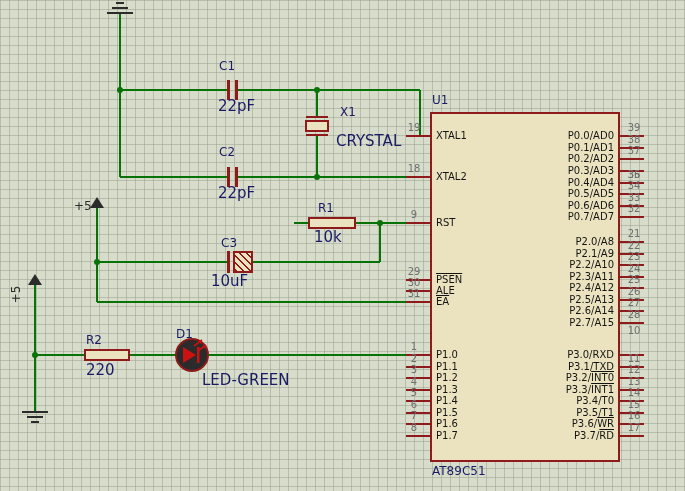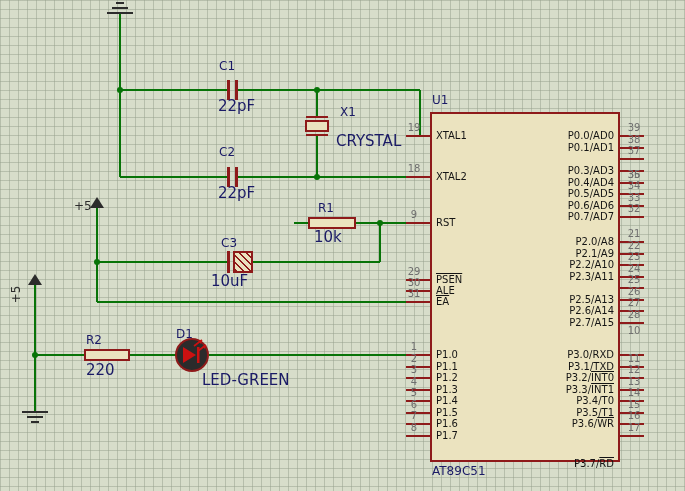--- a/index.html
+++ b/index.html
@@ -189,20 +189,21 @@
     <div class="pnum" style="left: 402px; top: 422px;">8</div>
     <div class="pname" style="left: 436px; top: 430px;">P1.7</div>
     <div class="stub" style="left: 620px; top: 135px; width: 24px;"></div>
     <div class="pnum" style="left: 622px; top: 122px;">39</div>
     <div class="pname" style="left: 474px; top: 130px; width: 140px; text-align: right;">P0.0/AD0</div>
     <div class="stub" style="left: 620px; top: 147px; width: 24px;"></div>
     <div class="pnum" style="left: 622px; top: 134px;">38</div>
     <div class="pname" style="left: 474px; top: 142px; width: 140px; text-align: right;">P0.1/AD1</div>
     <div class="stub" style="left: 620px; top: 158px; width: 24px;"></div>
     <div class="pnum" style="left: 622px; top: 145px;">37</div>
+    <div class="pname" style="left: 474px; top: 153px; width: 140px; text-align: right;">P0.2/AD2</div>
     <div class="stub" style="left: 620px; top: 170px; width: 24px;"></div>
     <div class="pnum" style="left: 622px; top: 157px; margin-top: 12px;">36</div>
     <div class="pname" style="left: 474px; top: 165px; width: 140px; text-align: right;">P0.3/AD3</div>
     <div class="stub" style="left: 620px; top: 182px; width: 24px;"></div>
     <div class="pnum" style="left: 622px; top: 169px;">35</div>
     <div class="pname" style="left: 474px; top: 177px; width: 140px; text-align: right;">P0.4/AD4</div>
     <div class="stub" style="left: 620px; top: 193px; width: 24px;"></div>
     <div class="pnum" style="left: 622px; top: 180px;">34</div>
     <div class="pname" style="left: 474px; top: 188px; width: 140px; text-align: right;">P0.5/AD5</div>
     <div class="stub" style="left: 620px; top: 205px; width: 24px;"></div>
@@ -218,20 +219,21 @@
     <div class="pnum" style="left: 622px; top: 240px;">22</div>
     <div class="pname" style="left: 474px; top: 248px; width: 140px; text-align: right;">P2.1/A9</div>
     <div class="stub" style="left: 620px; top: 264px; width: 24px;"></div>
     <div class="pnum" style="left: 622px; top: 251px;">23</div>
     <div class="pname" style="left: 474px; top: 259px; width: 140px; text-align: right;">P2.2/A10</div>
     <div class="stub" style="left: 620px; top: 276px; width: 24px;"></div>
     <div class="pnum" style="left: 622px; top: 263px;">24</div>
     <div class="pname" style="left: 474px; top: 271px; width: 140px; text-align: right;">P2.3/A11</div>
     <div class="stub" style="left: 620px; top: 287px; width: 24px;"></div>
     <div class="pnum" style="left: 622px; top: 274px;">25</div>
+    <div class="pname" style="left: 474px; top: 282px; width: 140px; text-align: right;">P2.4/A12</div>
     <div class="stub" style="left: 620px; top: 299px; width: 24px;"></div>
     <div class="pnum" style="left: 622px; top: 286px;">26</div>
     <div class="pname" style="left: 474px; top: 294px; width: 140px; text-align: right;">P2.5/A13</div>
     <div class="stub" style="left: 620px; top: 310px; width: 24px;"></div>
     <div class="pnum" style="left: 622px; top: 297px;">27</div>
     <div class="pname" style="left: 474px; top: 305px; width: 140px; text-align: right;">P2.6/A14</div>
     <div class="stub" style="left: 620px; top: 322px; width: 24px;"></div>
     <div class="pnum" style="left: 622px; top: 309px;">28</div>
     <div class="pname" style="left: 474px; top: 317px; width: 140px; text-align: right;">P2.7/A15</div>
     <div class="stub" style="left: 620px; top: 354px; width: 24px;"></div>
@@ -250,14 +252,14 @@
     <div class="pnum" style="left: 622px; top: 387px;">14</div>
     <div class="pname" style="left: 474px; top: 395px; width: 140px; text-align: right;">P3.4/T0</div>
     <div class="stub" style="left: 620px; top: 412px; width: 24px;"></div>
     <div class="pnum" style="left: 622px; top: 399px;">15</div>
     <div class="pname" style="left: 474px; top: 407px; width: 140px; text-align: right;">P3.5/T1</div>
     <div class="stub" style="left: 620px; top: 423px; width: 24px;"></div>
     <div class="pnum" style="left: 622px; top: 410px;">16</div>
     <div class="pname" style="left: 474px; top: 418px; width: 140px; text-align: right;"><span>P3.6/</span><span class="ovl">WR</span></div>
     <div class="stub" style="left: 620px; top: 435px; width: 24px;"></div>
     <div class="pnum" style="left: 622px; top: 422px;">17</div>
-    <div class="pname" style="left: 474px; top: 430px; width: 140px; text-align: right; margin-top: 28px;"><span>P3.7/</span><span class="ovl">RD</span></div>
+    <div class="pname" style="left: 474px; top: 430px; width: 140px; text-align: right;"><span>P3.7/</span><span class="ovl">RD</span></div>
   </div>
 
 </body></html>

